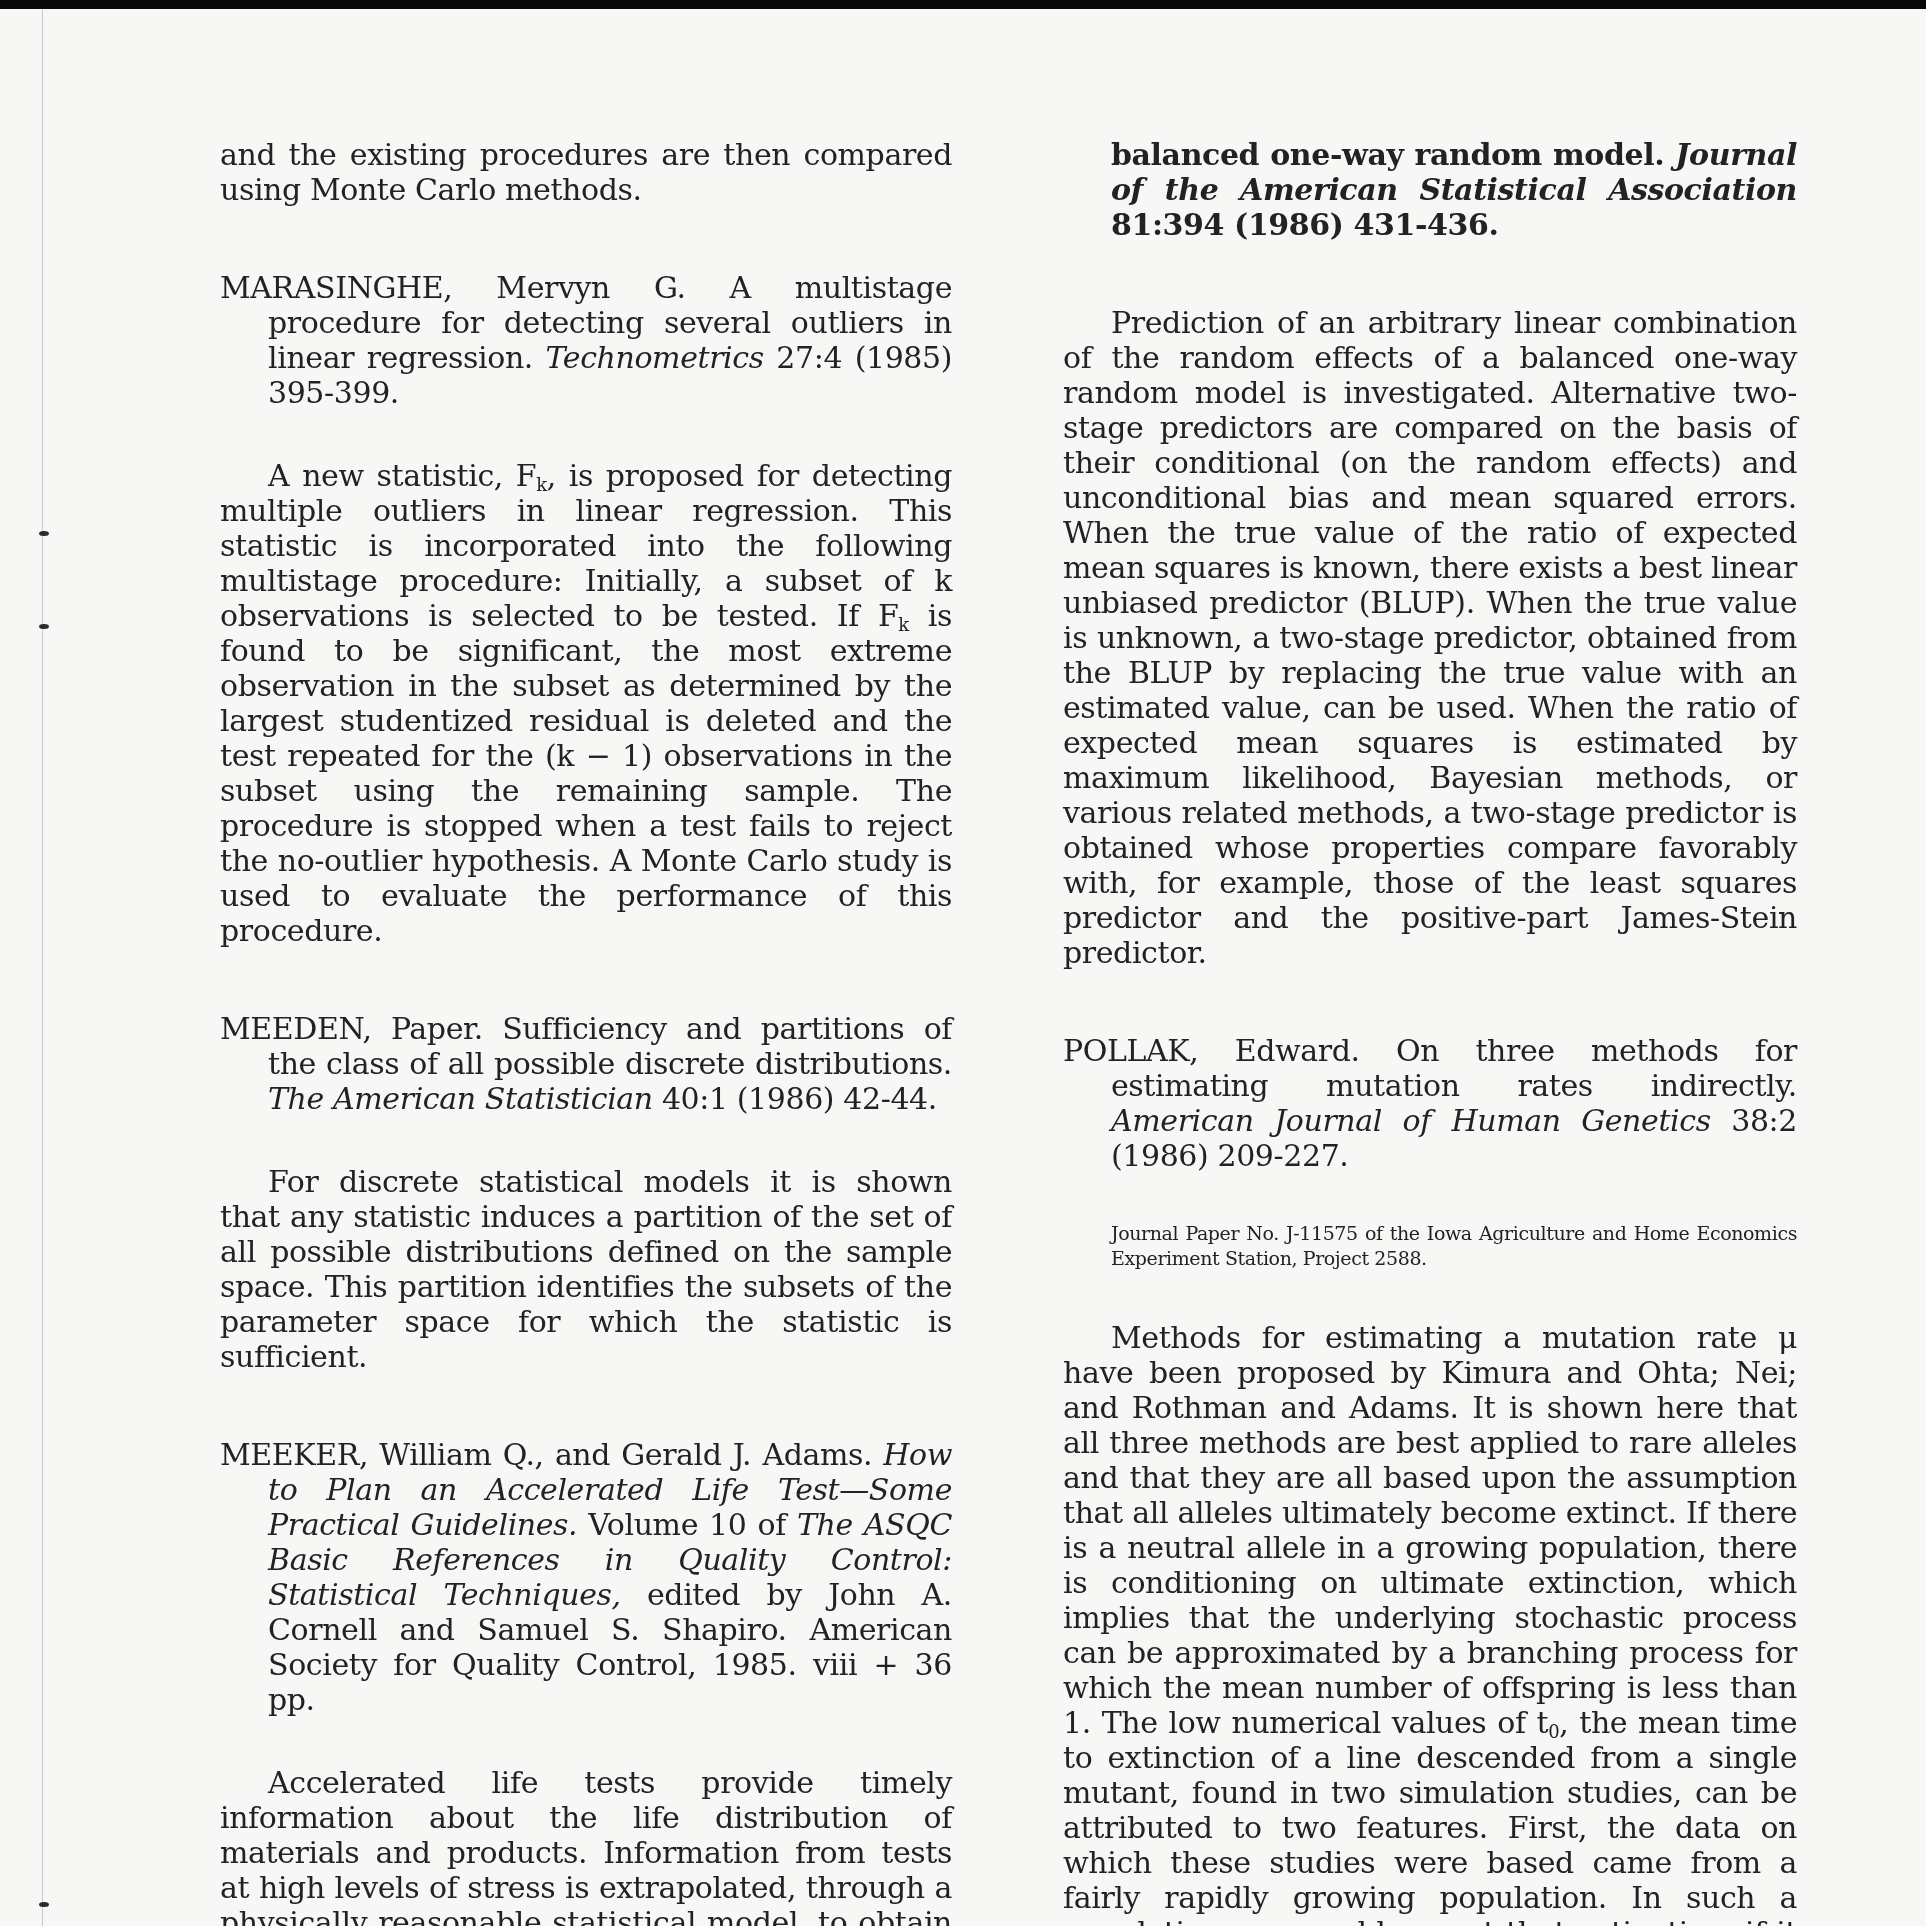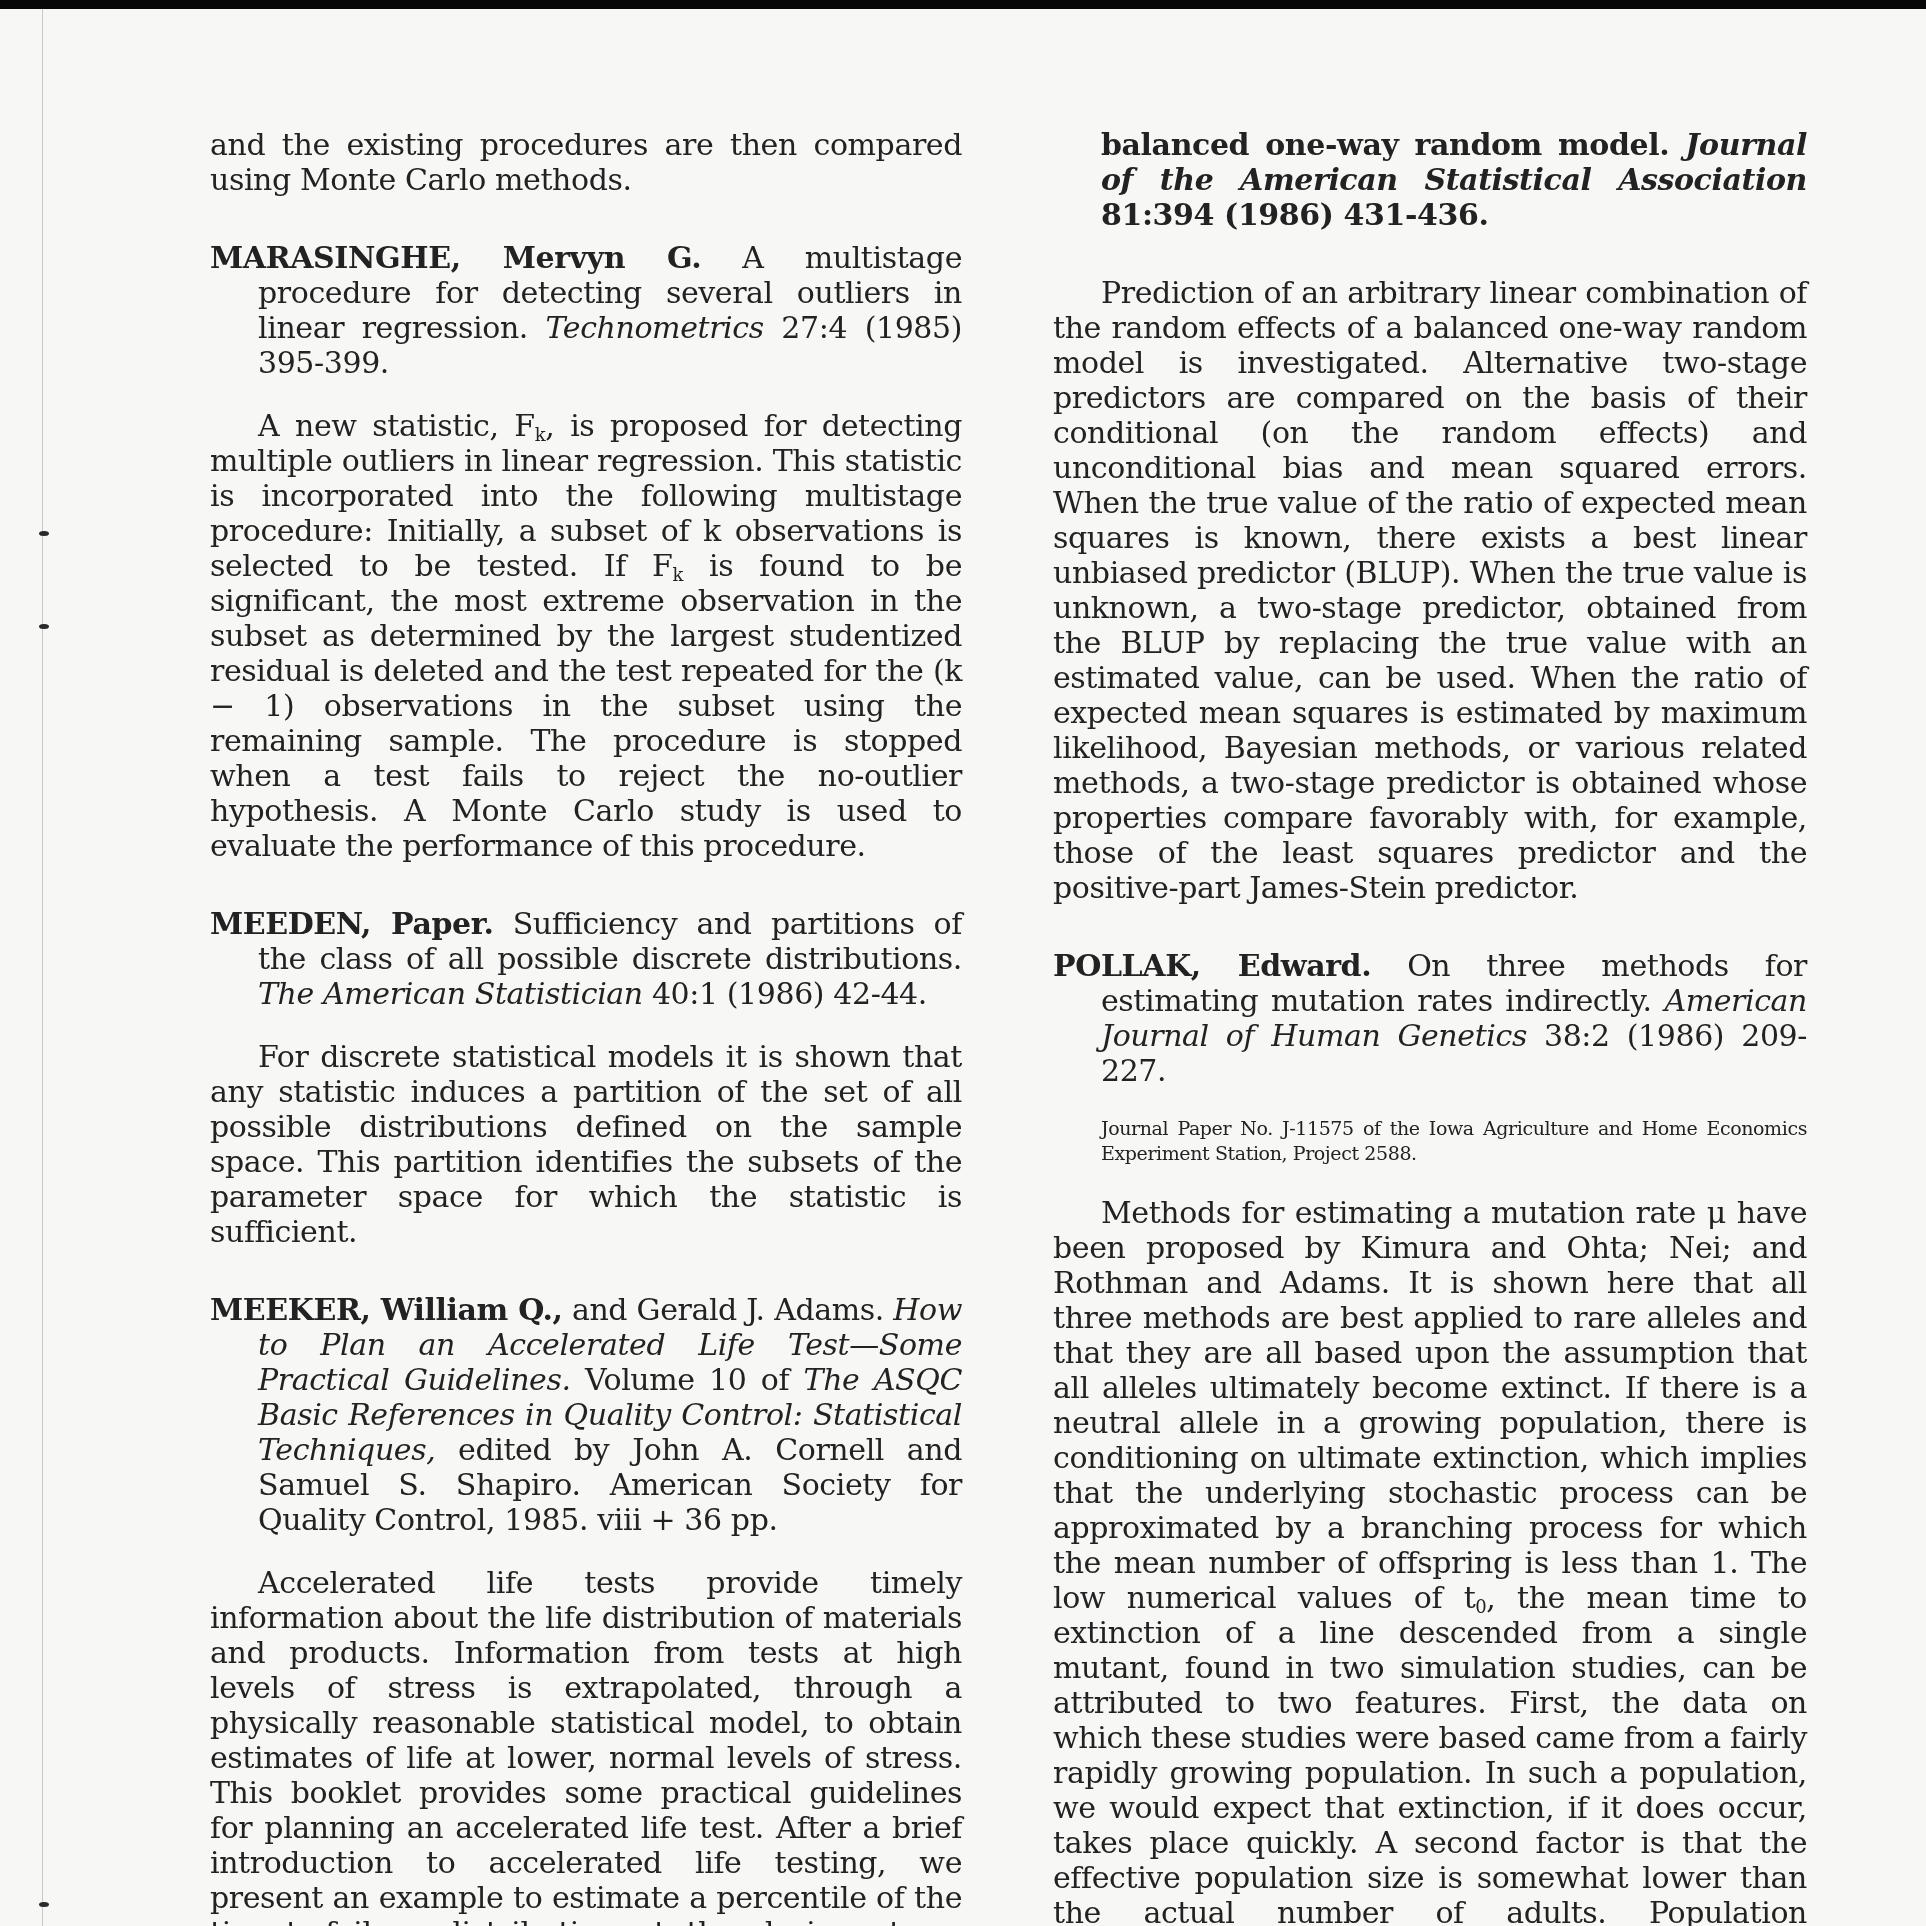--- a/index.html
+++ b/index.html
@@ -11,31 +11,31 @@
   }
   .top-band { position: absolute; left: 0; top: 0; width: 1965px; height: 9.2px; background: #080808; }
   .fold-line { position: absolute; left: 42px; top: 9.2px; width: 1.2px; height: 2533px; background: #c9c9c9; }
   .staple { position: absolute; left: 39px; width: 10px; height: 5.4px; border-radius: 50%; background: #2a2a2a; }
 
   .column { position: absolute; top: 123px; }
   .col-left { left: 206px; width: 760px; }
   .col-right { left: 1049px; width: 762px; }
 
   .entry-head, .para, .note {
-    margin: 4px; font-size: 30px; line-height: 35px; text-align: justify;
+    margin: 14px; font-size: 30px; line-height: 35px; text-align: justify;
     letter-spacing: -0.4px;
   }
   .entry-head { padding-left: 48px; text-indent: -48px; }
   .para { text-indent: 48px; }
   .cont { text-indent: 0; }
   .cont-indent { padding-left: 48px; text-indent: 0; font-weight: bold; }
   .note { font-size: 19px; line-height: 25.4px; padding-left: 48px; }
   .gap-s { height: 20px; }
   .gap-m { height: 35px; }
-  b { font-weight: bold; }
+  b { font-weight: normal; }
   i { font-style: italic; }
   sub { font-size: 0.6em; vertical-align: -0.25em; line-height: 0; }
 </style>
 </head>
 <body>
 
 <div class="top-band"></div>
 <div class="fold-line"></div>
 
 <div class="staple" style="top:531px"></div>

